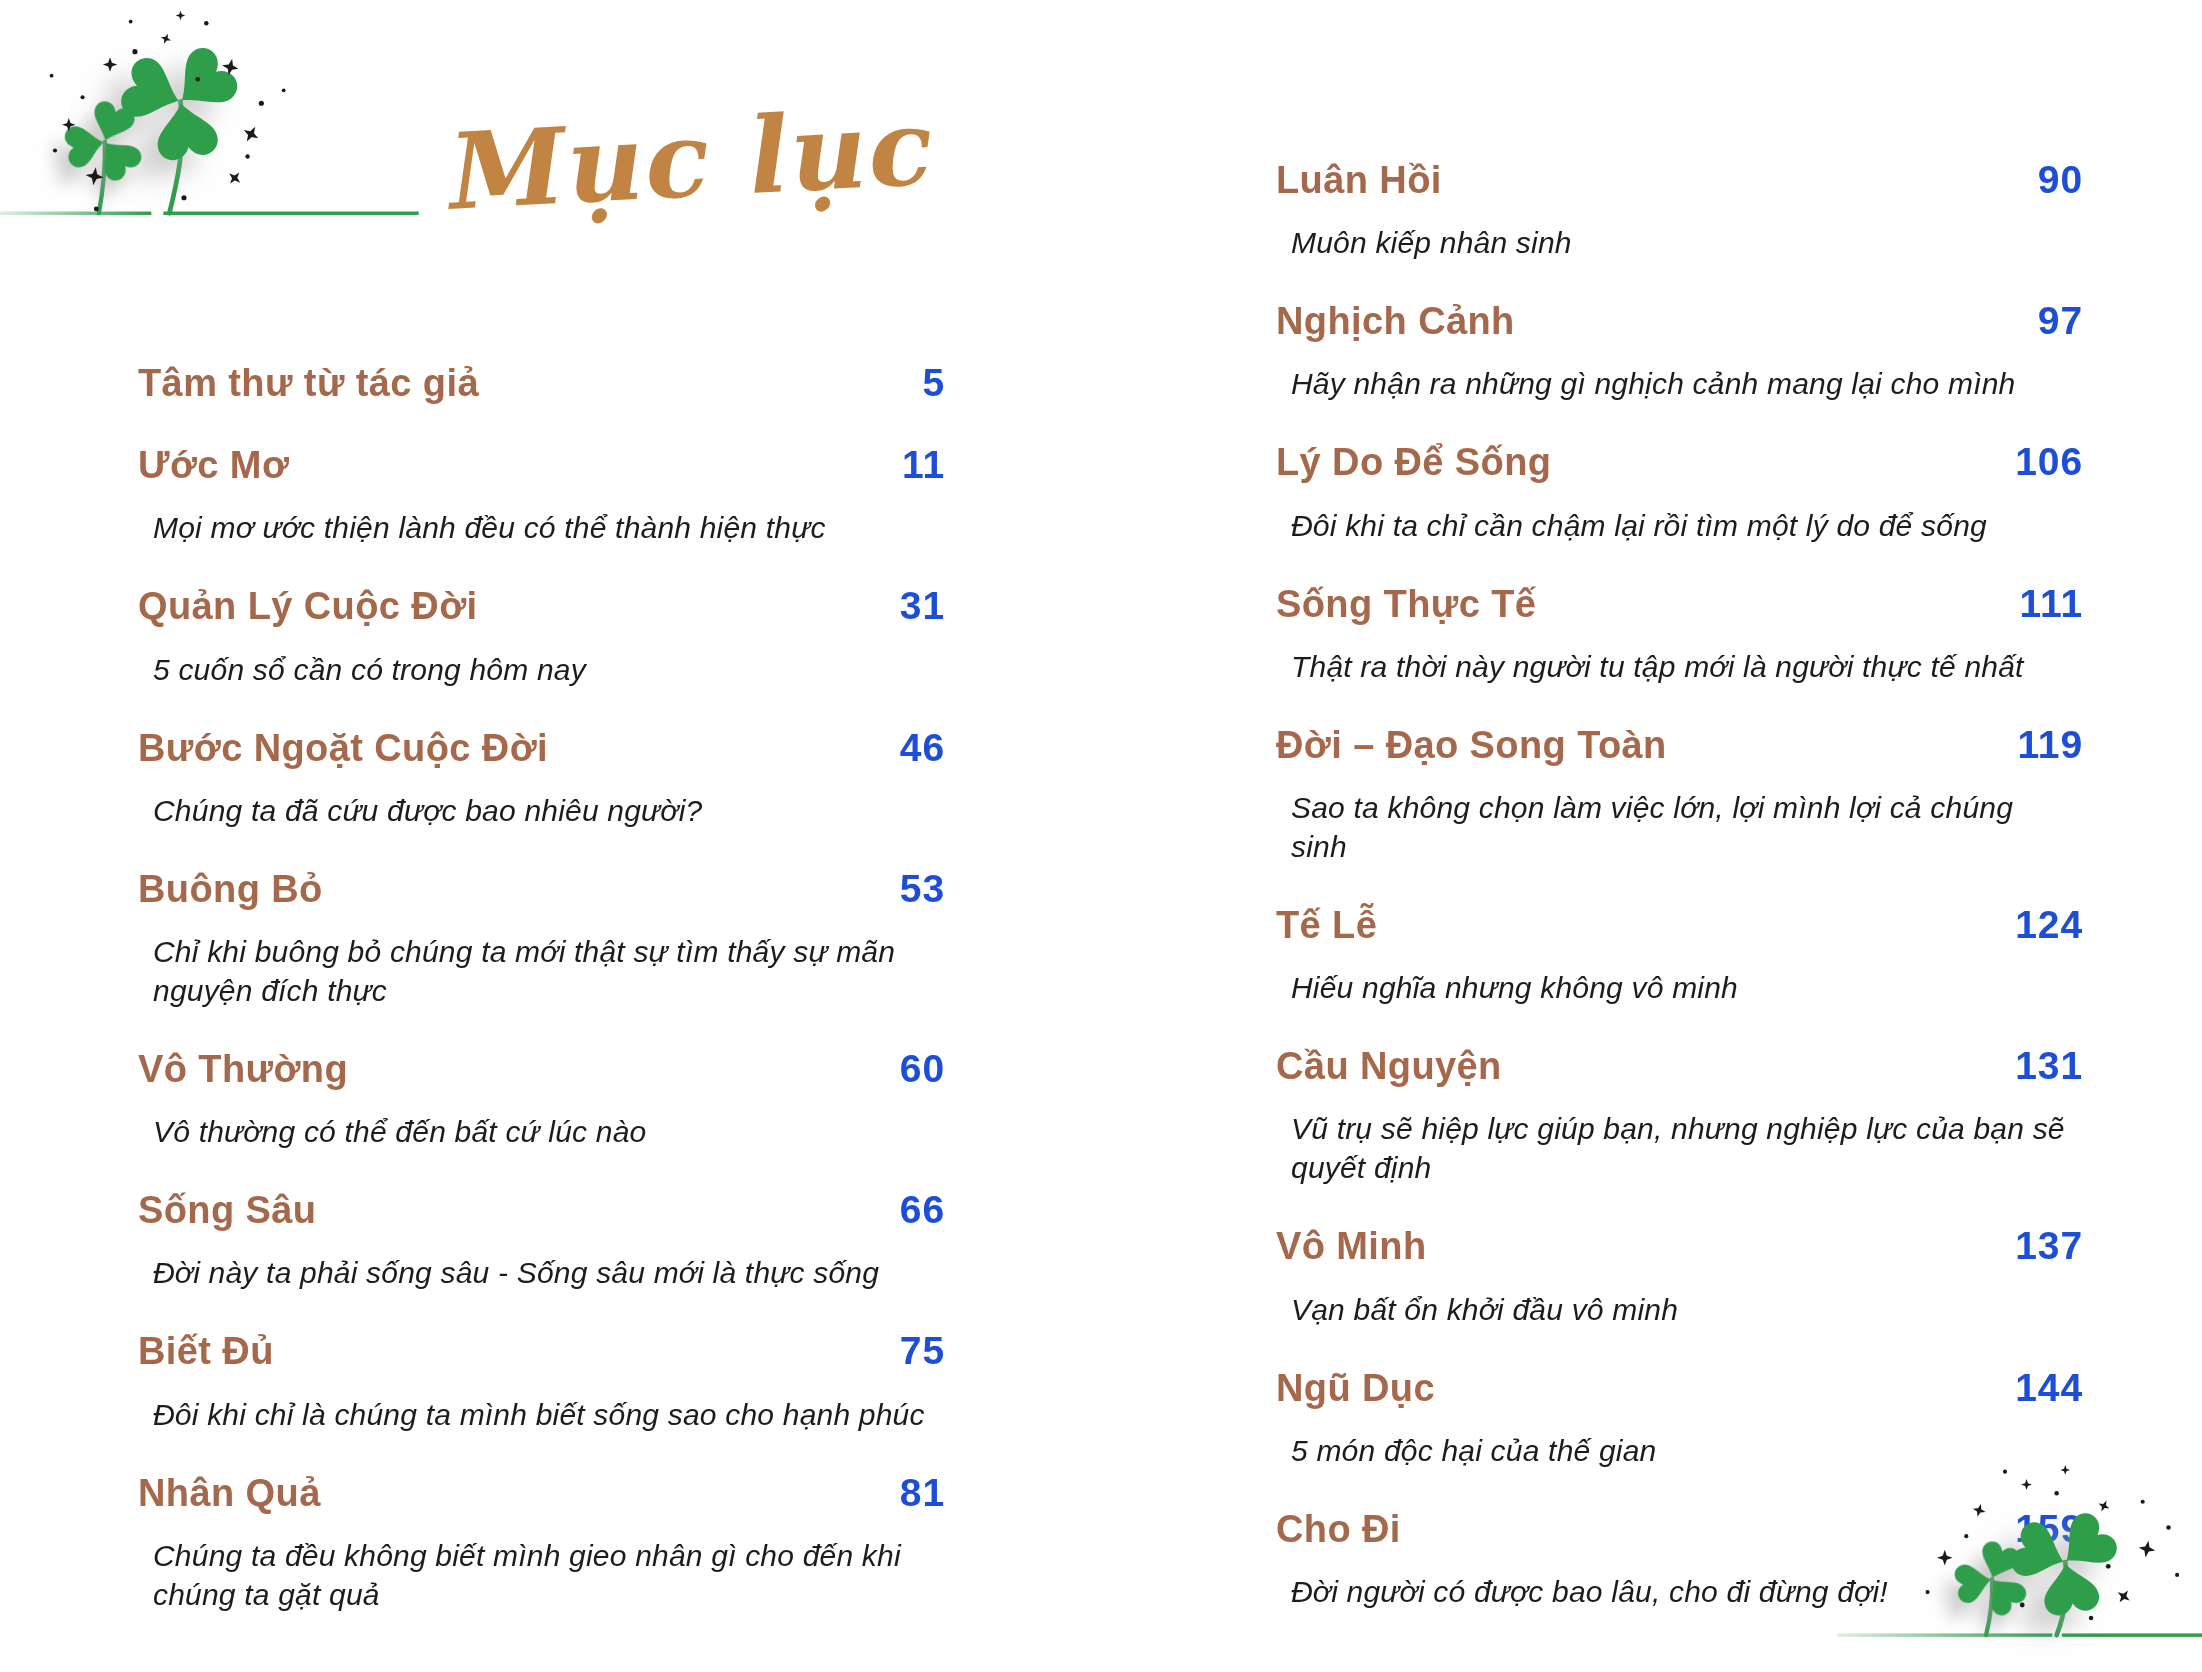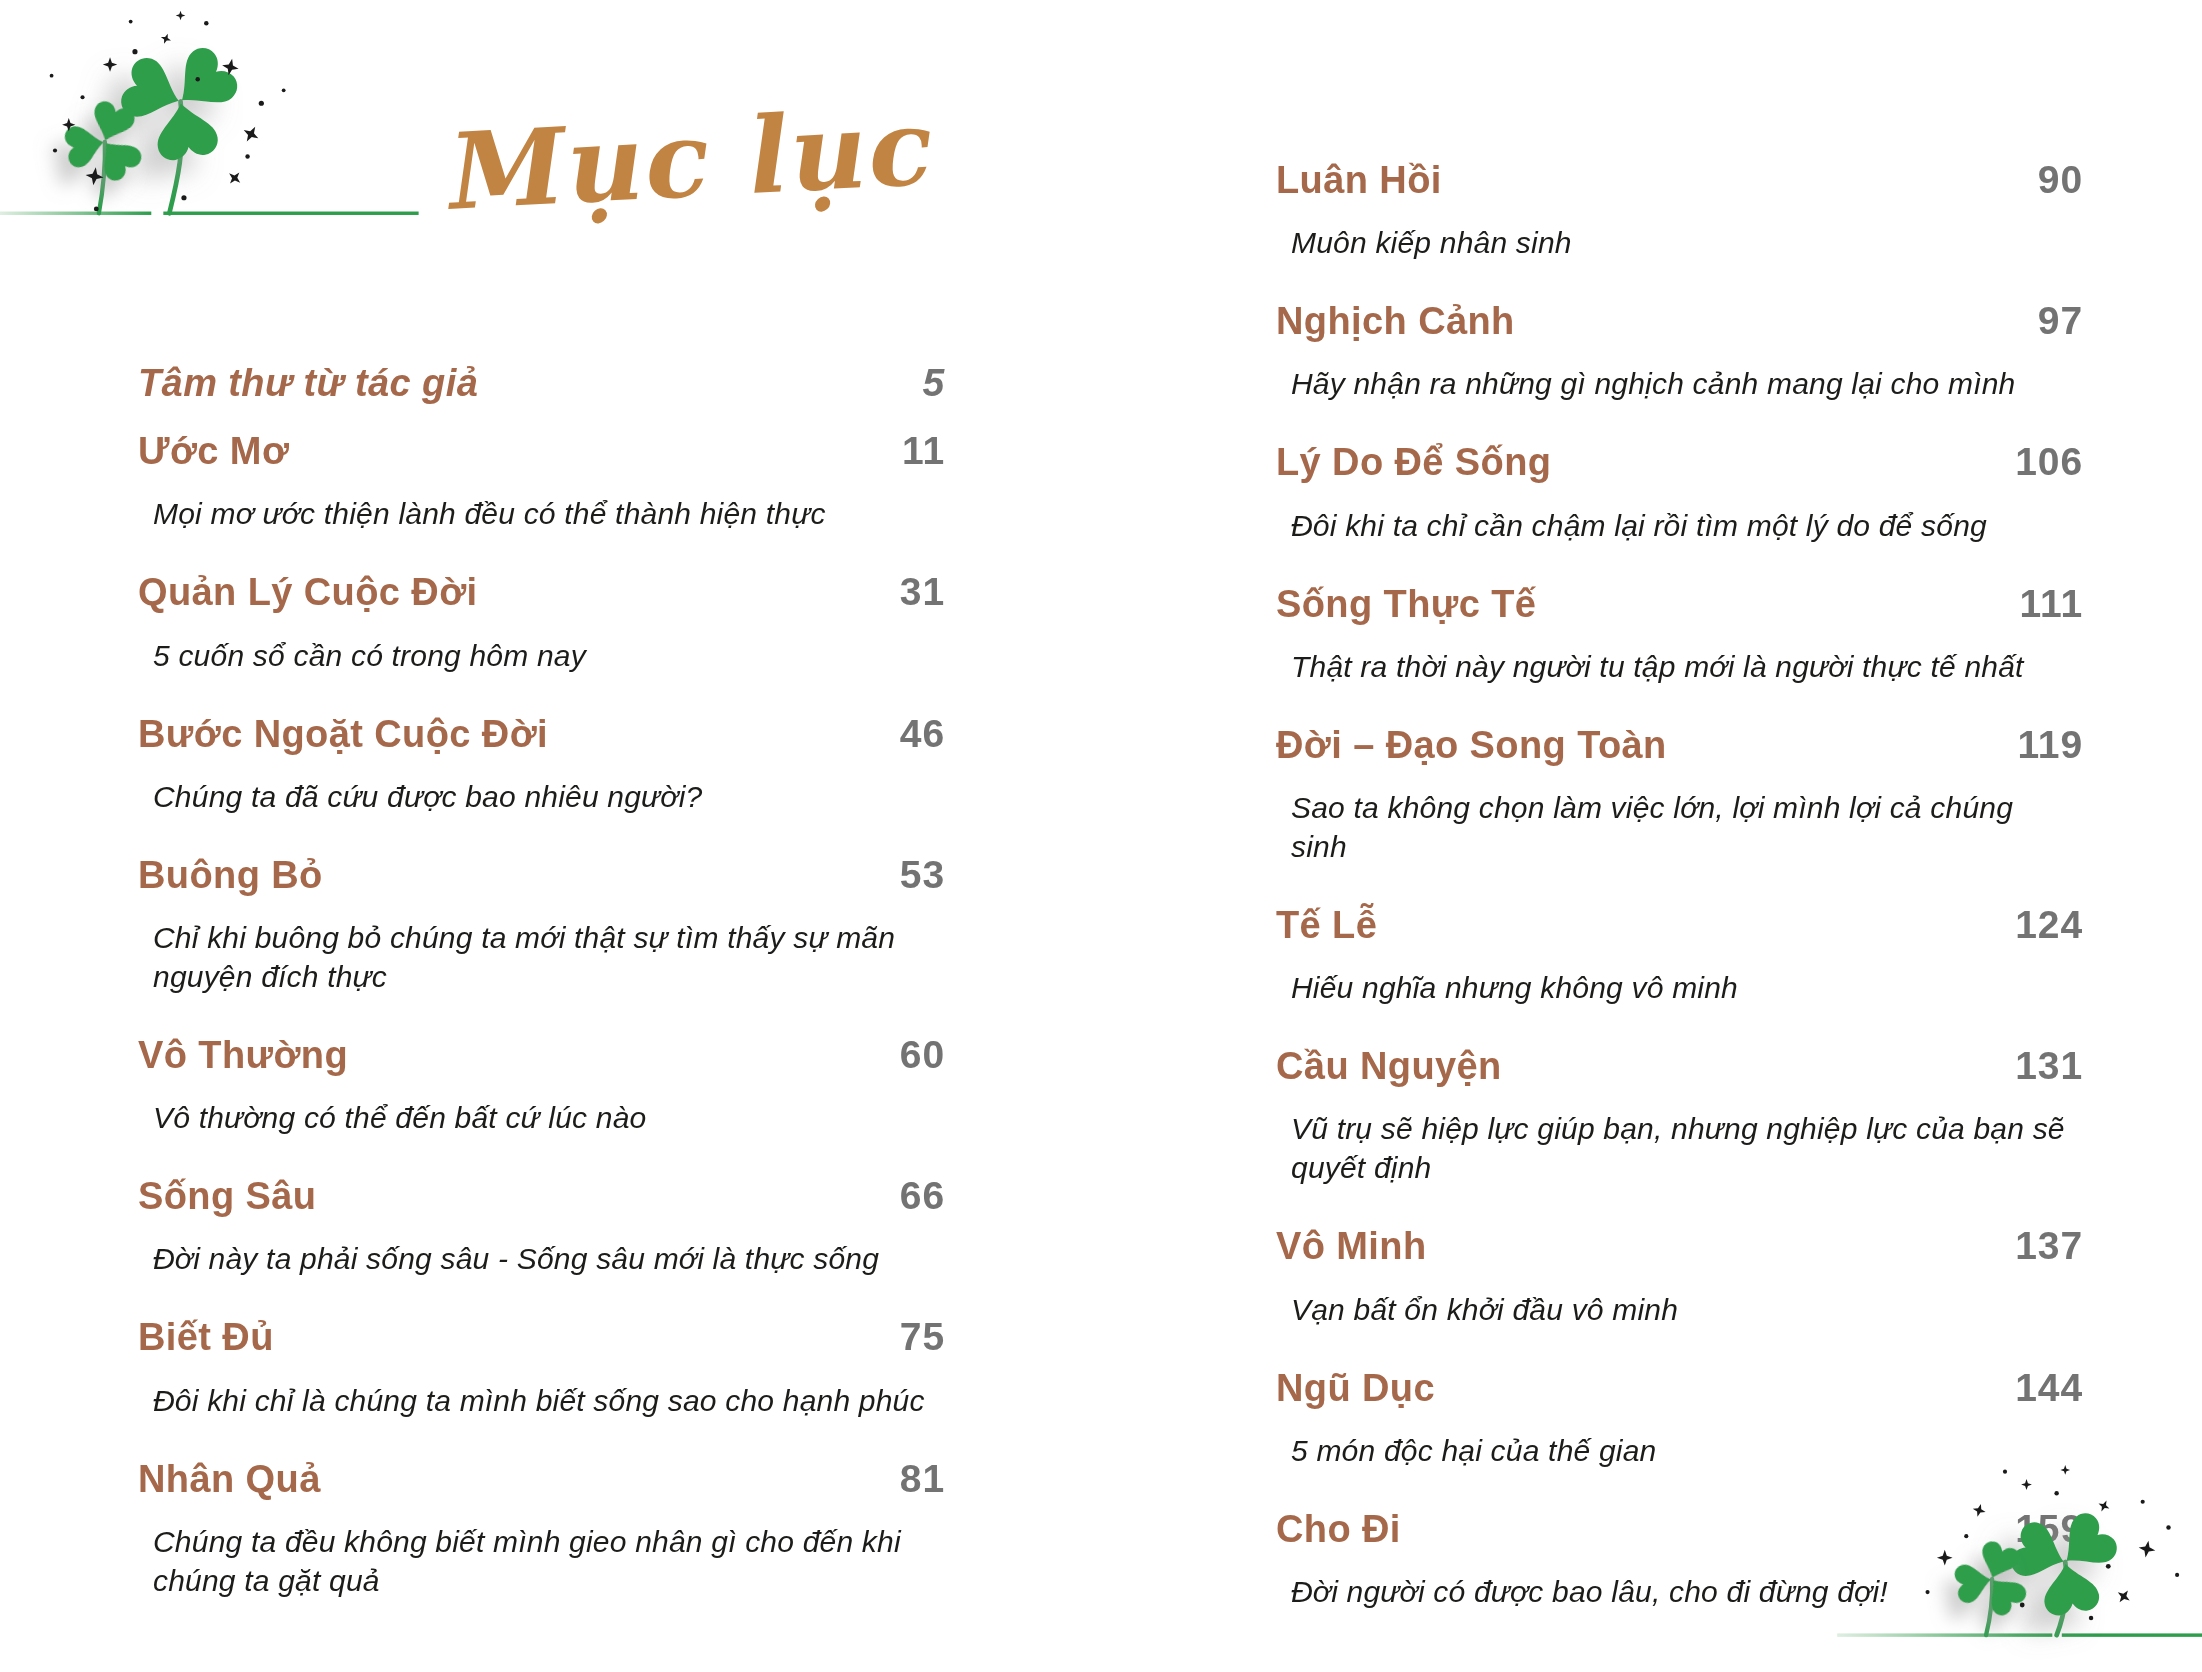--- a/index.html
+++ b/index.html
@@ -5,28 +5,28 @@
   html,body{margin:0;padding:0;}
   body{
     width:2203px;height:1673px;position:relative;background:#ffffff;
     font-family:"Liberation Sans", sans-serif;overflow:hidden;
   }
   
   .col{position:absolute;}
   #col-left{left:138px;top:360px;width:807px;}
   #col-right{left:1276px;top:157px;width:807px;}
   .entry{margin-bottom:36px;}
-  .entry.no-sub{margin-bottom:17px;font-style:italic;}
+  .entry.no-sub{margin-bottom:31px;}
   .row{display:flex;justify-content:space-between;align-items:baseline;}
   .row h2{
     margin:0 0 5.2px 0;font-size:38px;line-height:45px;font-weight:800;
     color:#a5684a;letter-spacing:0.4px;white-space:nowrap;
   }
   .pg{
-    font-size:39px;line-height:45px;font-weight:800;color:#737373;
+    font-size:39px;line-height:45px;font-weight:800;color:#1d4ed8;
     letter-spacing:0.9px;
   }
   .sub{
     margin:15px;max-width:800px;font-style:italic;font-size:30px;line-height:39px;
     color:#1c1c1a;letter-spacing:0.2px;
   }
   .sub:empty{display:none;}
   
   #page-title{
     position:absolute;left:449px;top:102px;

